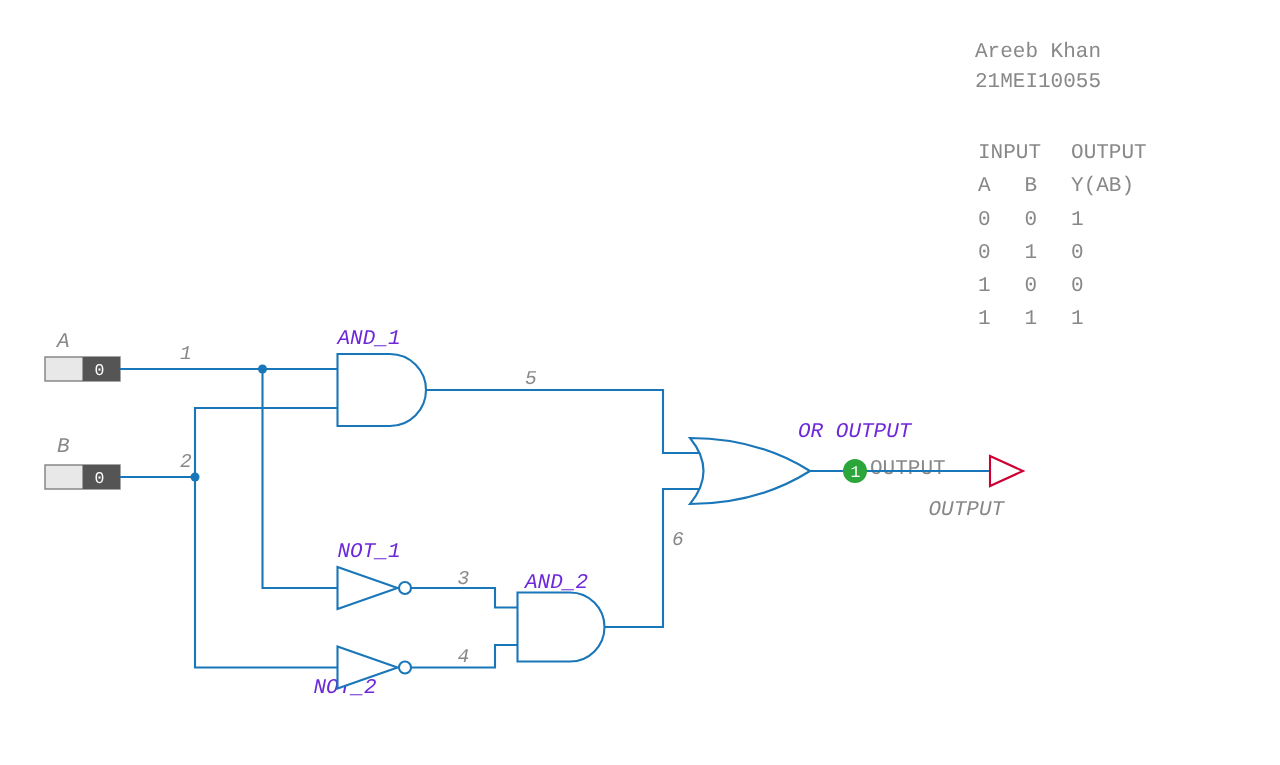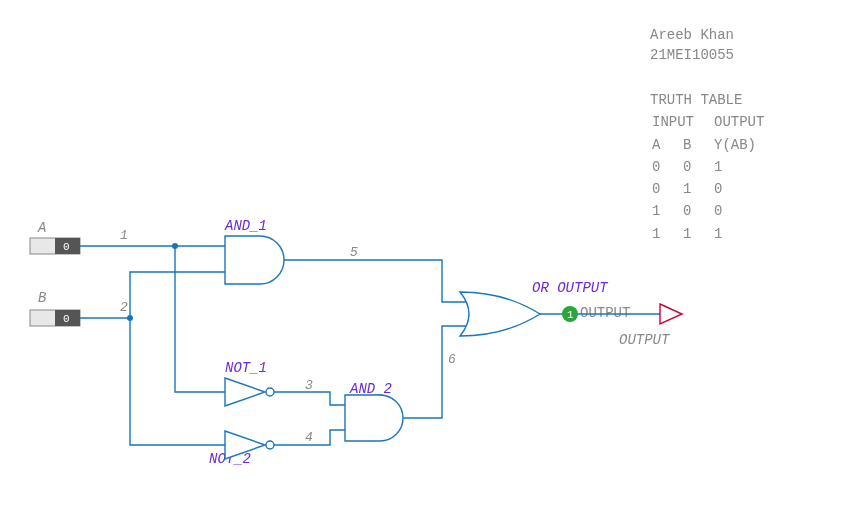--- a/index.html
+++ b/index.html
@@ -40,21 +40,20 @@
   .input-txt  { fill:#fff; font-family:"Courier New",monospace; font-size:11px; }
   .out-tri { stroke:#c03; stroke-width:1.4; fill:none; }
 </style>
 </head>
 <body>
 
 <div class="info-block"><span>Areeb Khan</span>
 <span>21MEI10055</span></div>
 
 <div class="truth-table">
-  <div>TRUTH TABLE</div>
   <table>
     <tbody>
         <tr>
       <td colspan="2">INPUT</td>
       <td>OUTPUT</td>
     </tr>
     <tr>
       <td>A</td>
       <td>B</td>
       <td>Y(AB)</td>

